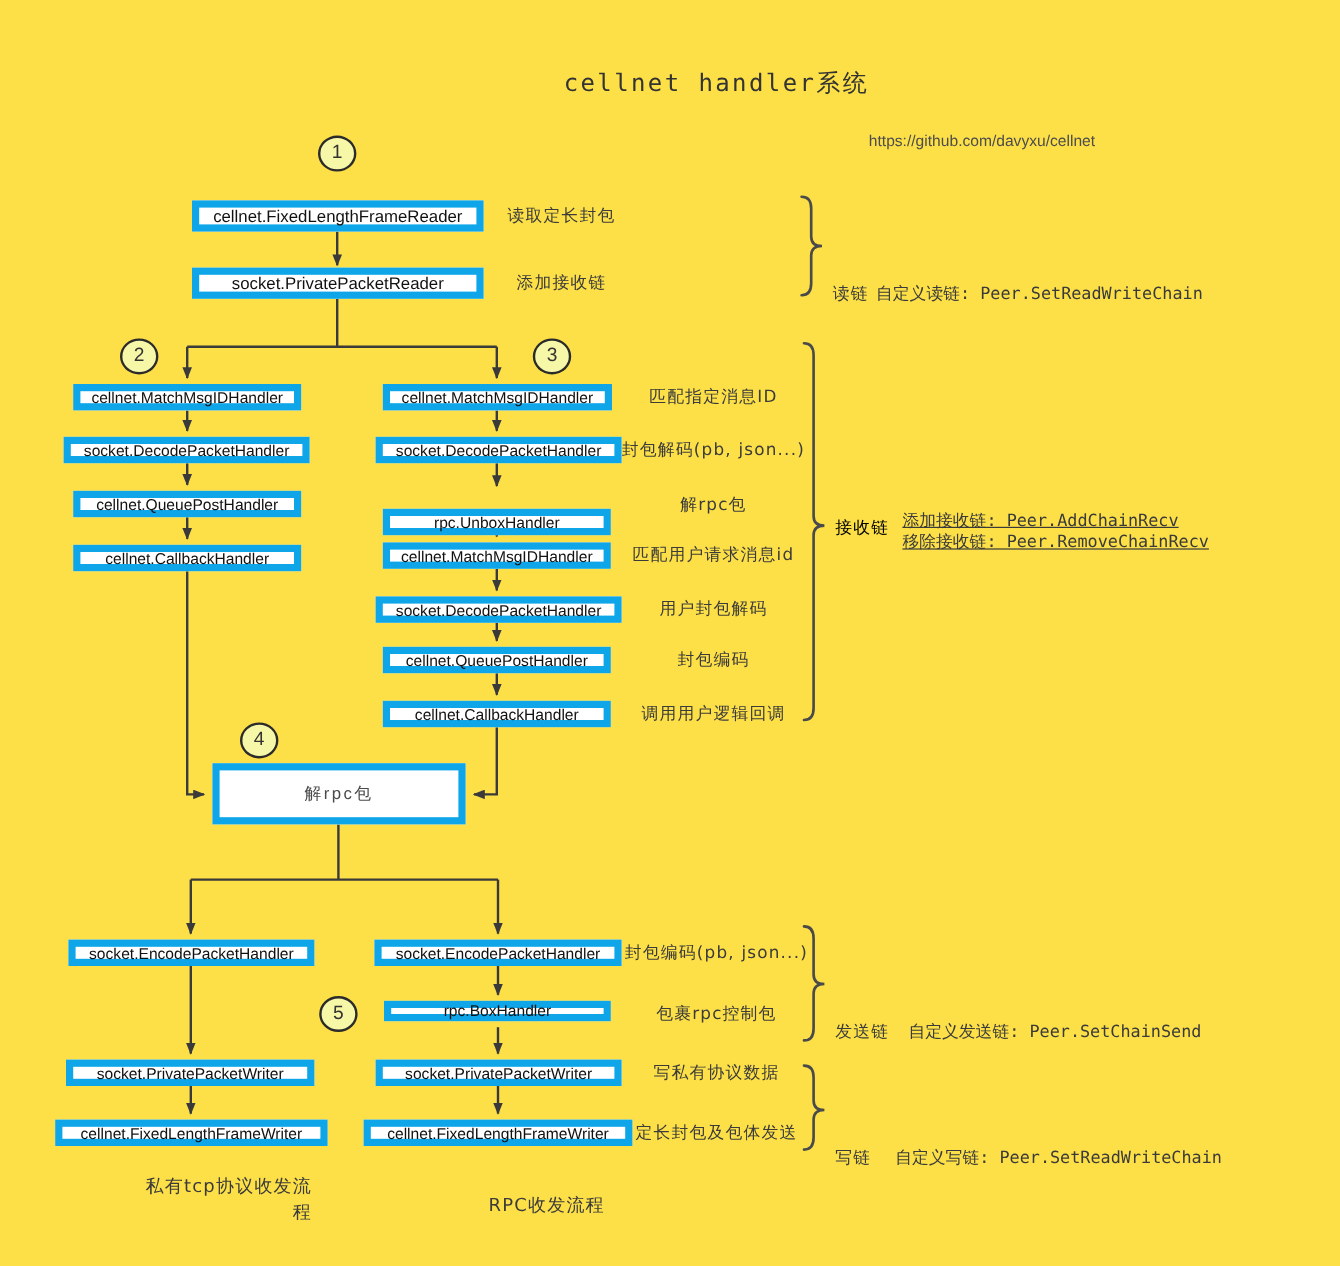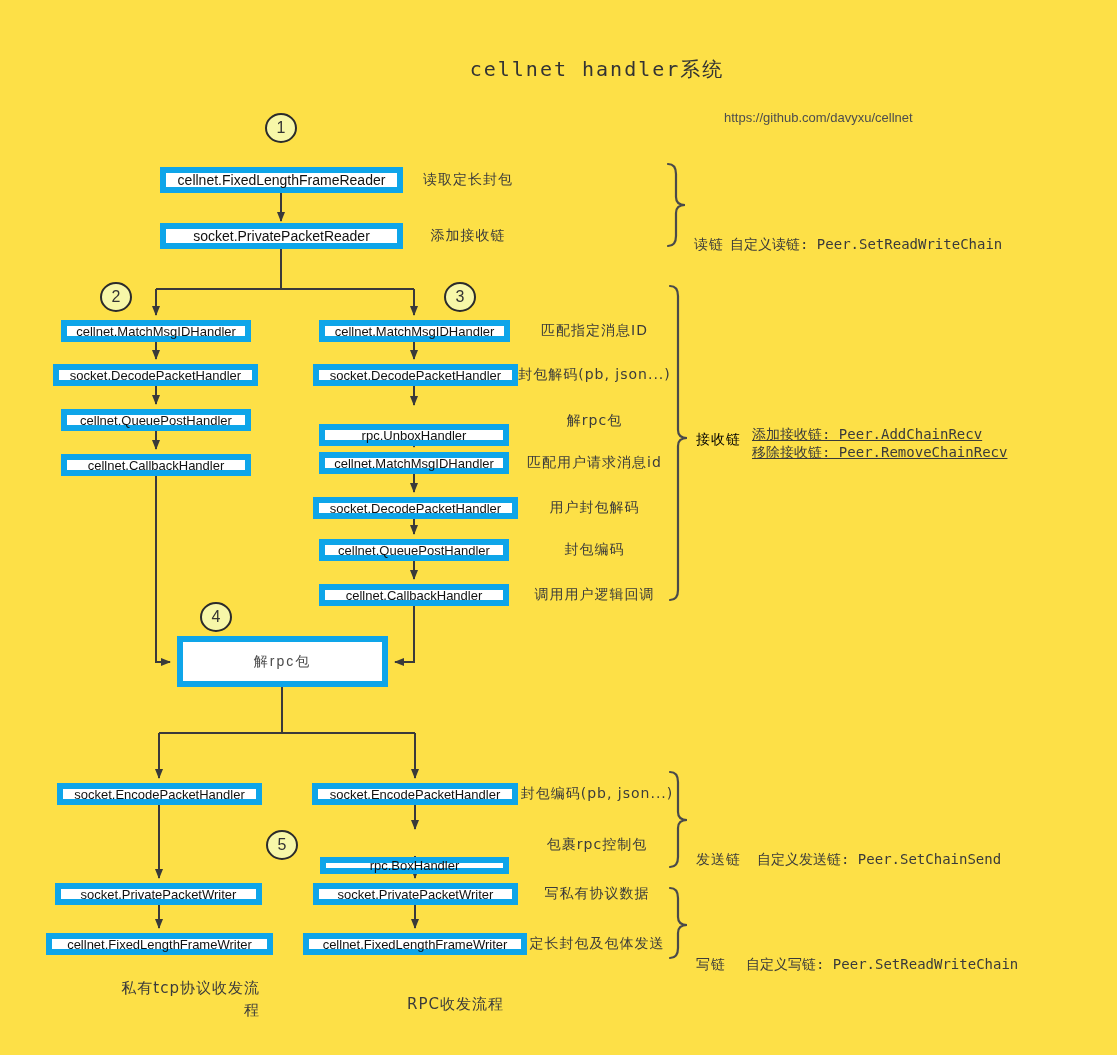--- a/index.html
+++ b/index.html
@@ -136,21 +136,21 @@
   <div class="note" style="left:512px; top:539px; width:165px; height:22px;">封包编码</div>
   <div class="note" style="left:512px; top:584px; width:165px; height:22px;">调用用户逻辑回调</div>
 
   <div class="node big user" style="left:177px; top:636px; width:211px; height:51px;">解rpc包</div>
 
   <div class="node" style="left:57px; top:783px; width:205px; height:22px;">socket.EncodePacketHandler</div>
   <div class="node" style="left:55px; top:883px; width:207px; height:22px;">socket.PrivatePacketWriter</div>
   <div class="node" style="left:46px; top:933px; width:227px; height:22px;">cellnet.FixedLengthFrameWriter</div>
 
   <div class="node" style="left:312px; top:783px; width:206px; height:22px;">socket.EncodePacketHandler</div>
-  <div class="node" style="left:320px; top:834px; width:189px; height:17px;margin-top:23px;">rpc.BoxHandler</div>
+  <div class="node" style="left:320px; top:834px; width:189px; height:17px;">rpc.BoxHandler</div>
   <div class="node" style="left:313px; top:883px; width:205px; height:22px;">socket.PrivatePacketWriter</div>
   <div class="node" style="left:303px; top:933px; width:224px; height:22px;">cellnet.FixedLengthFrameWriter</div>
 
   <div class="note" style="left:512px; top:783px; width:170px; height:22px;">封包编码(pb, json...)</div>
   <div class="note" style="left:512px; top:834px; width:170px; height:22px;">包裹rpc控制包</div>
   <div class="note" style="left:512px; top:883px; width:170px; height:22px;">写私有协议数据</div>
   <div class="note" style="left:512px; top:933px; width:170px; height:22px;">定长封包及包体发送</div>
 
   <div class="brace-row" style="left:694px; top:196px; height:18px; gap:6px;">
     <span class="brace-label">读链</span>

